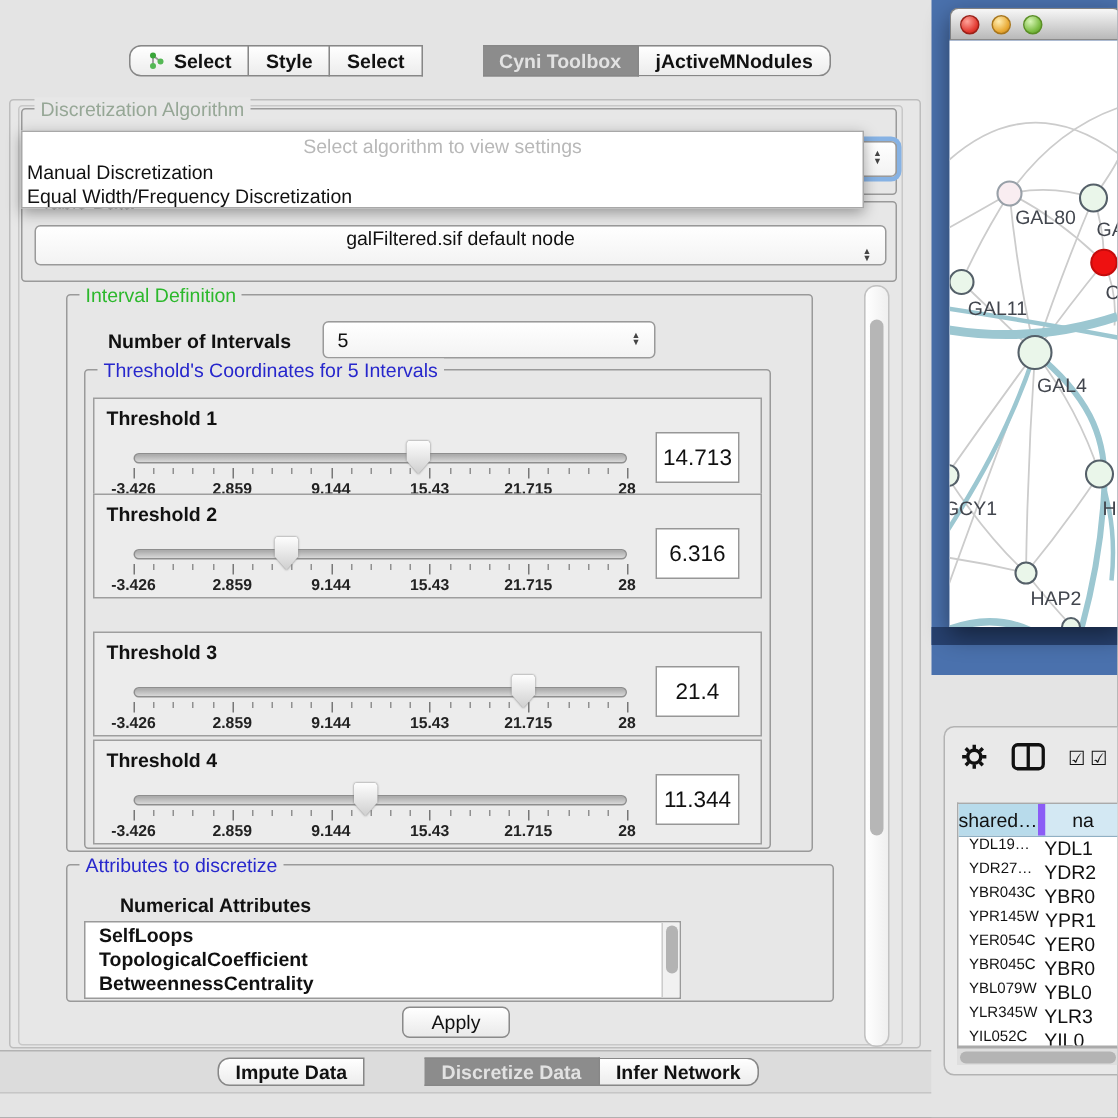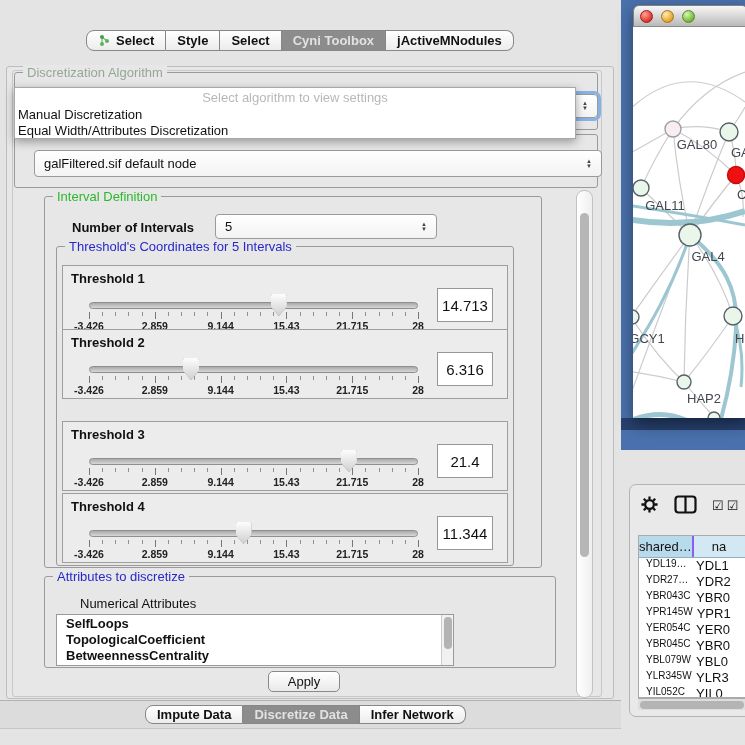--- a/index.html
+++ b/index.html
@@ -16,21 +16,21 @@
   .titlebar .t { font-size:13px; color:#1a1a1a; }
   .winbtns { margin-left:auto; display:flex; align-items:center; gap:9px; }
   .float-ic { width:10px; height:9px; border:1.7px solid #1a1a1a; border-radius:1px; }
   .close-ic { font-size:16px; font-weight:bold; color:#1a1a1a; line-height:12px; }
 
   .tabrow { display:flex; height:21px; }
   .tab { border:1px solid #878787; border-left-width:0; background:linear-gradient(#ffffff,#ececec);
     font-weight:bold; font-size:13px; padding:0 11px; display:flex; align-items:center; gap:5px; white-space:nowrap; }
   .tab:first-child { border-left-width:1px; border-radius:8px 0 0 8px; }
   .tab:last-child { border-radius:0 8px 8px 0; }
-  .tab.sel { background:#8c8c8c; color:#e2e2e2; }
+  .tab.sel { background:#8c8c8c; color:#e2e2e2;margin-left:40px; }
 
   .outer-panel { left:6px; top:66px; width:608px; height:633px; border:1px solid #bdbdbd; border-radius:3px; background:#e7e7e7; }
   .inner-panel { left:12px; top:70px; width:590px; height:627px; border:1px solid #c8c8c8; border-radius:3px; background:#e7e7e7; }
 
   .group { border:1px solid #9a9a9a; border-radius:3px; }
   .legend { position:absolute; top:-8px; left:8px; background:#e7e7e7; padding:0 4px; font-size:13px; white-space:nowrap; }
   .legend.black { color:#111; }
   .legend.green { color:#2cb82c; }
   .legend.blue { color:#2727cc; }
   .legend.dim  { color:#96a796; }
@@ -92,21 +92,21 @@
 
   .tpheader { left:0; top:450px; width:124px; height:33px; background:#e7e7e7; border-top:1px solid #b5b5b5;
     display:flex; align-items:center; padding-left:13px; font-size:13px; }
   .tppanel { left:8px; top:484px; width:130px; height:233px; background:#e9e9e9; border:1px solid #b3b3b3; border-radius:7px; }
   .ticon { position:absolute; }
   .checks { font-size:13px; letter-spacing:3px; color:#111; }
 
   .ttable { position:absolute; left:8px; top:50px; width:126px; height:163px; background:#fff; border:1px solid #aaa; border-right:none; overflow:hidden; }
   .thead { display:flex; height:22px; border-bottom:1px solid #8fb0c4; }
   .th { font-size:13px; display:flex; align-items:center; }
-  .th1 { width:79px; background:#b8dbeb; border-right:2px solid #8b5cf6; justify-content:center; }
+  .th1 { width:79px; background:#b8dbeb; border-right:5px solid #8b5cf6; justify-content:center; }
   .th2 { width:110px; background:#d3e8f3; padding-left:18px; }
   .trow { display:flex; height:16px; }
   .tc1 { width:79px; padding-left:7px; font-size:10px; }
   .tc2 { width:110px; padding-left:4px; font-size:13px; }
   .hscroll { position:absolute; left:8px; top:213px; width:126px; height:12px; background:#dedede; border-top:1px solid #aaa; }
   .hthumb { position:absolute; left:2px; top:2px; width:104px; height:8px; background:#b4b4b4; border-radius:4px; }
 </style>
 </head>
 <body>
 
@@ -147,27 +147,27 @@
   <div class="abs combo focusring" style="left:20px; top:94px; width:578px; height:24px; z-index:1;">
     <span class="arr">
       <span>▲</span>
         <span>▼</span>
     </span>
   </div>
 
   <div class="abs popup">
     <div class="ph">Select algorithm to view settings</div>
     <div class="opt b">Manual Discretization</div>
-    <div class="opt">Equal Width/Attributes Discretization</div>
+    <div class="opt">Equal Width/Frequency Discretization</div>
   </div>
 
   <div class="abs group" style="left:14px; top:134px; width:584px; height:54px;">
     <span class="legend black">Table Data</span>
   </div>
-  <div class="abs combo" style="left:34px; top:150px; width:568px; height:27px;">
+  <div class="abs combo" style="left:23px; top:150px; width:568px; height:27px;flex-direction:column;">
     <span>galFiltered.sif default node</span>
     <span class="arr">
       <span>▲</span>
         <span>▼</span>
     </span>
   </div>
 
   <div class="abs group" style="left:44px; top:196px; width:498px; height:372px;">
     <span class="legend green">Interval Definition</span>
   </div>
@@ -342,21 +342,21 @@
         <div class="handleWrap" style="left: 172.628px;">
           <div class="handleShape"></div>
         </div>
         <div class="vbox">11.344</div>
       </div>
     </div>
 
   <div class="abs group" style="left:44px; top:576px; width:512px; height:92px;">
     <span class="legend blue">Attributes to discretize</span>
   </div>
-  <div class="abs" style="left:48px; top:596px; font-weight:normal;padding-left:32px;">Numerical Attributes</div>
+  <div class="abs" style="left:48px; top:596px; font-weight:bold;padding-left:32px;">Numerical Attributes</div>
   <div class="abs listbox" style="left:56px; top:614px; width:398px; height:52px;">
     <div class="lscroll">
         <div class="lthumb"></div>
       </div>
   <div class="litem">SelfLoops</div>
       <div class="litem">TopologicalCoefficient</div>
       <div class="litem">BetweennessCentrality</div>
     </div>
 
   <div class="abs btn" style="left:268px; top:671px; width:72px; height:21px;">Apply</div>

